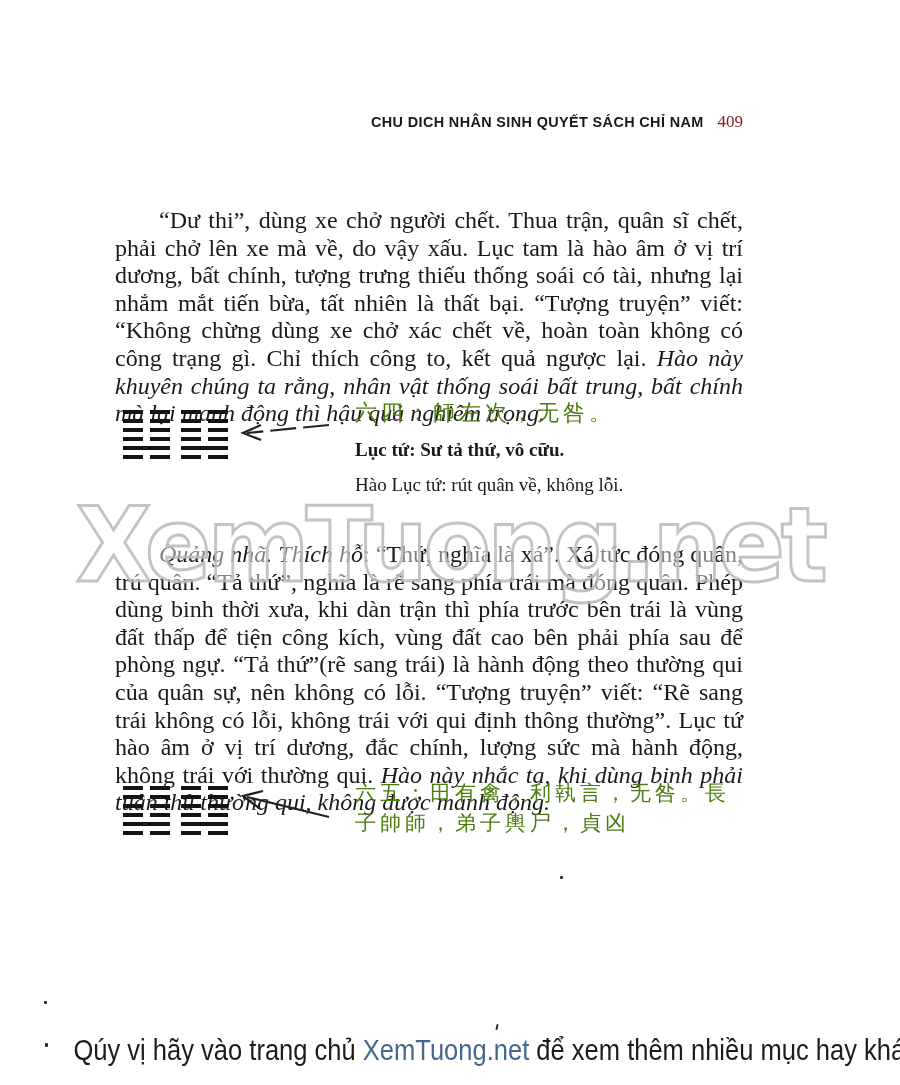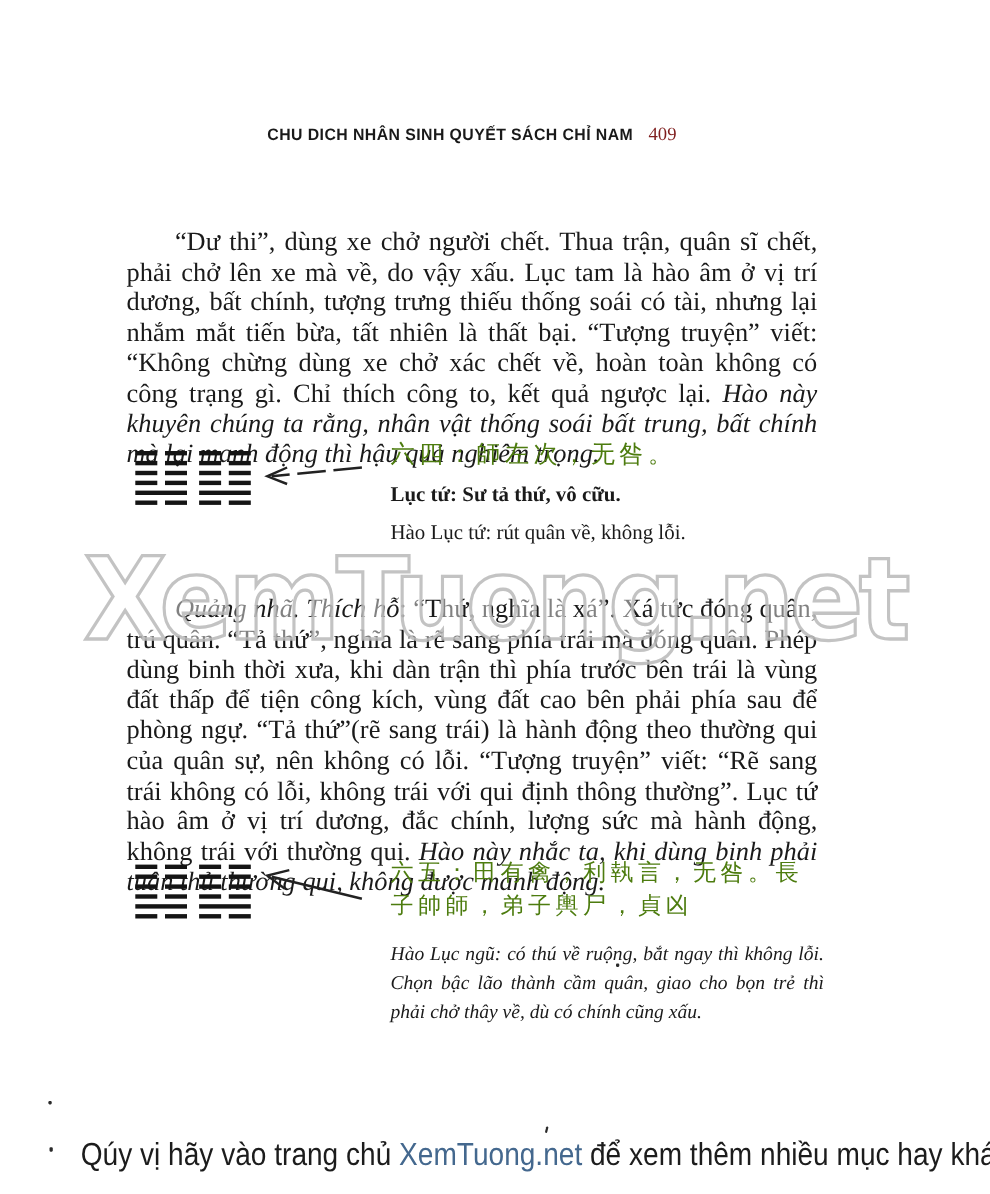--- a/index.html
+++ b/index.html
@@ -7,21 +7,21 @@
     position:relative;
     width:900px;height:1085px;
     background:#ffffff;
     overflow:hidden;
     font-family:"Liberation Serif", serif;
     color:#1a1a1a;
   }
   
   .page-header{
     position:absolute;left:115px;top:112px;width:628px;
-    display:flex;justify-content:center;align-items:baseline;
+    display:flex;justify-content:flex-end;align-items:baseline;
   }
   .running-title{
     font-family:"Liberation Sans", sans-serif;
     font-size:15px;letter-spacing:.4px;font-weight:600;
     transform:scaleX(.96);transform-origin:left center;
     white-space:nowrap;color:#191919;
   }
   .page-number{
     font-family:"Liberation Serif", serif;
     font-size:17px;color:#7f1d1d;
@@ -206,21 +206,20 @@
             <span class="seg"></span>
           </div>
         </div>
       </div>
     <svg class="hex-arrow" style="left:88px;top:6px;" width="130" height="40" viewBox="0 0 130 40">
       <path d="M126 33 L44 13" stroke="#222" stroke-width="2.2" fill="none"></path>
       <path d="M60 7 L40 12 L56 24" stroke="#222" stroke-width="2.2" fill="none"></path>
     </svg>
     <div class="hex-text" style="width:394px;">
       <div class="chinese-line" style="font-size:21px;">六五：田有禽，利執言，无咎。長子帥師，弟子輿尸，貞凶</div>
-      <div class="meaning-block">Hào Lục ngũ: có thú về ruộng, bắt ngay thì không lỗi. Chọn bậc lão thành cầm quân, giao cho bọn trẻ thì phải chở thây về, dù có chính cũng xấu.</div>
     </div>
   </div>
 
   <div class="watermark">XemTuong.net</div>
 
   <div class="speck" style="left:44px;top:1001px;width:3px;height:3px;"></div>
   <div class="speck" style="left:45px;top:1043px;width:3px;height:4px;"></div>
   <div class="speck" style="left:496px;top:1024px;width:2px;height:6px;transform:rotate(14deg);"></div>
   <div class="speck" style="left:560px;top:876px;width:3px;height:3px;"></div>
 

